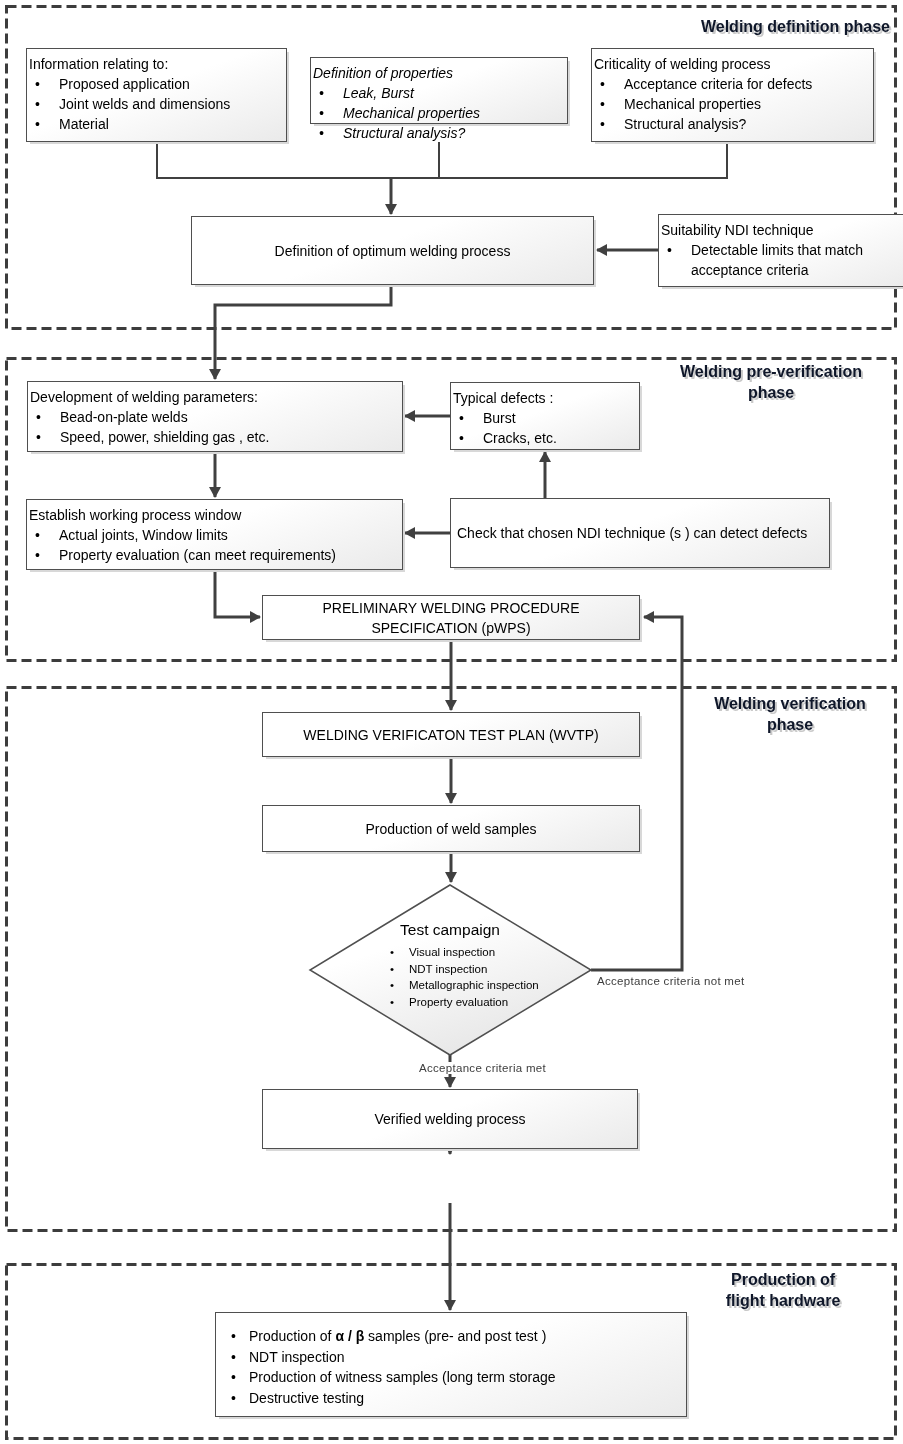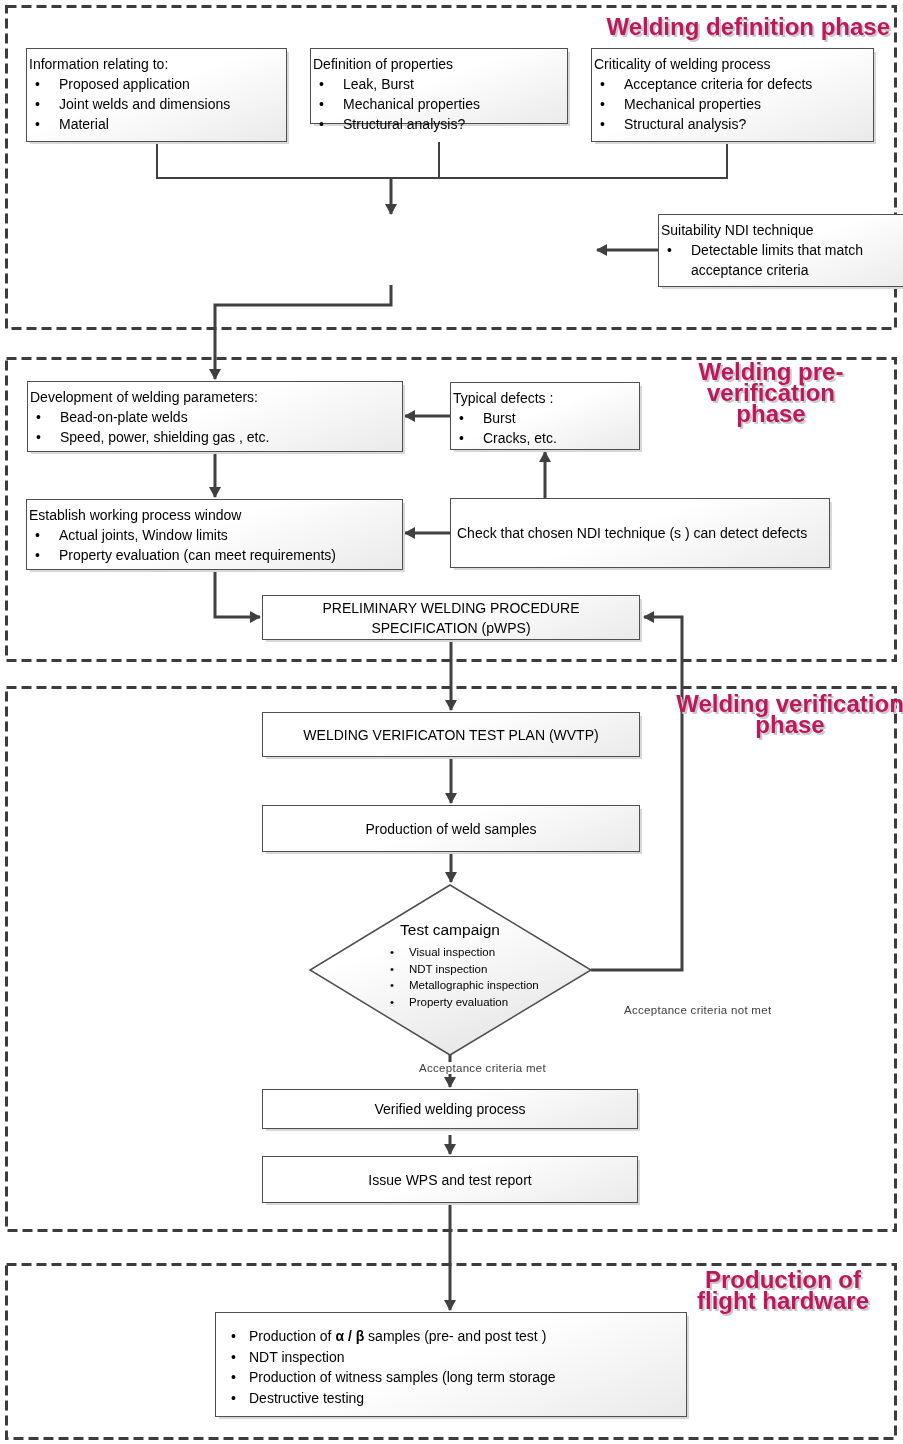--- a/index.html
+++ b/index.html
@@ -15,22 +15,22 @@
          font-size:14px; line-height:20px; }
   .pad { padding:5px 4px 4px 0; }
   .box-title { padding-left:2px; }
   ul.blist { list-style:none; margin:0; padding:0; }
   ul.blist li { display:flex; }
   .bu { flex:0 0 24px; padding-left:8px; }
 
   .center-box { display:flex; align-items:center; justify-content:center; text-align:center; }
   .left-center-box { display:flex; align-items:center; text-align:left; padding:0 6px; }
 
-  .phase-title { position:absolute; z-index:2; font-weight:bold; font-size:24px;
-                 line-height:21px; color:#be185d; text-shadow:2px 2px 0 #c9c9c9; }
+  .phase-title { position:absolute; z-index:2; font-weight:bold; font-size:16px;
+                 line-height:21px; color:#0f172a; text-shadow:2px 2px 0 #c9c9c9; }
 
   .flow-label { position:absolute; z-index:3; font-size:11.5px; color:#3d3d3d;
                 letter-spacing:.3px; white-space:nowrap; }
   .flow-label.on-line { background:#fff; padding:0 3px;margin-left:32px; }
   .diamond-title { position:absolute; left:350px; top:921px; width:200px; z-index:2;
                    text-align:center; font-size:15.5px; }
   .dlist { position:absolute; left:388px; top:944px; width:180px; z-index:2;
            font-size:11.5px; line-height:16.5px; }
   .dlist li { display:flex; }
   .dlist .bu { flex:0 0 19px; padding-left:2px; }
@@ -116,21 +116,21 @@
           <span class="bu">•</span>
           <span>Joint welds and dimensions</span>
         </li>
       <li>
           <span class="bu">•</span>
           <span>Material</span>
         </li>
     </ul>
   </div>
 
-  <div class="box pad" style="left:310px; top:48px; width:258px; height:76px;">
+  <div class="box pad" style="left:310px; top:57px; width:258px; height:67px;font-style:italic;">
     <div class="box-title">Definition of properties</div>
     <ul class="blist">
       <li>
           <span class="bu">•</span>
           <span>Leak, Burst</span>
         </li>
       <li>
           <span class="bu">•</span>
           <span>Mechanical properties</span>
         </li>
@@ -152,20 +152,23 @@
           <span class="bu">•</span>
           <span>Mechanical properties</span>
         </li>
       <li>
           <span class="bu">•</span>
           <span>Structural analysis?</span>
         </li>
     </ul>
   </div>
 
+  <div class="box center-box" style="left:191px; top:216px; width:403px; height:69px;">
+    <span>Definition of optimum welding process</span>
+  </div>
 
   <div class="box pad" style="left:658px; top:214px; width:268px; height:73px;">
     <div class="box-title">Suitability NDI technique</div>
     <ul class="blist">
       <li>
           <span class="bu">•</span>
           <span>Detectable limits that match acceptance criteria</span>
         </li>
     </ul>
   </div>
@@ -241,30 +244,27 @@
     <li>
         <span class="bu">•</span>
         <span>Metallographic inspection</span>
       </li>
     <li>
         <span class="bu">•</span>
         <span>Property evaluation</span>
       </li>
   </ul>
 
-  <div class="flow-label" style="left:624px; top:975px;margin-top:29px;">Acceptance criteria not met</div>
+  <div class="flow-label" style="left:597px; top:975px;">Acceptance criteria not met</div>
   <div class="flow-label on-line" style="left:384px; top:1062px;">Acceptance criteria met</div>
 
-  <div class="box center-box" style="left:262px; top:1089px; width:376px; height:40px;">
+  <div class="box center-box" style="left:262px; top:1089px; width:376px; height:60px;">
     <span>Verified welding process</span>
   </div>
 
-  <div class="box center-box" style="left:262px; top:1156px; width:376px; height:47px;">
-    <span>Issue WPS and test report</span>
-  </div>
 
   <div class="box final-box" style="left:215px; top:1312px; width:472px; height:105px;">
     <ul class="blist">
       <li>
           <span class="bu">•</span>
         <span>
           <span>Production of  </span><b>α / β</b><span>  samples (pre- and post test )</span>
         </span>
       </li>
       <li>

